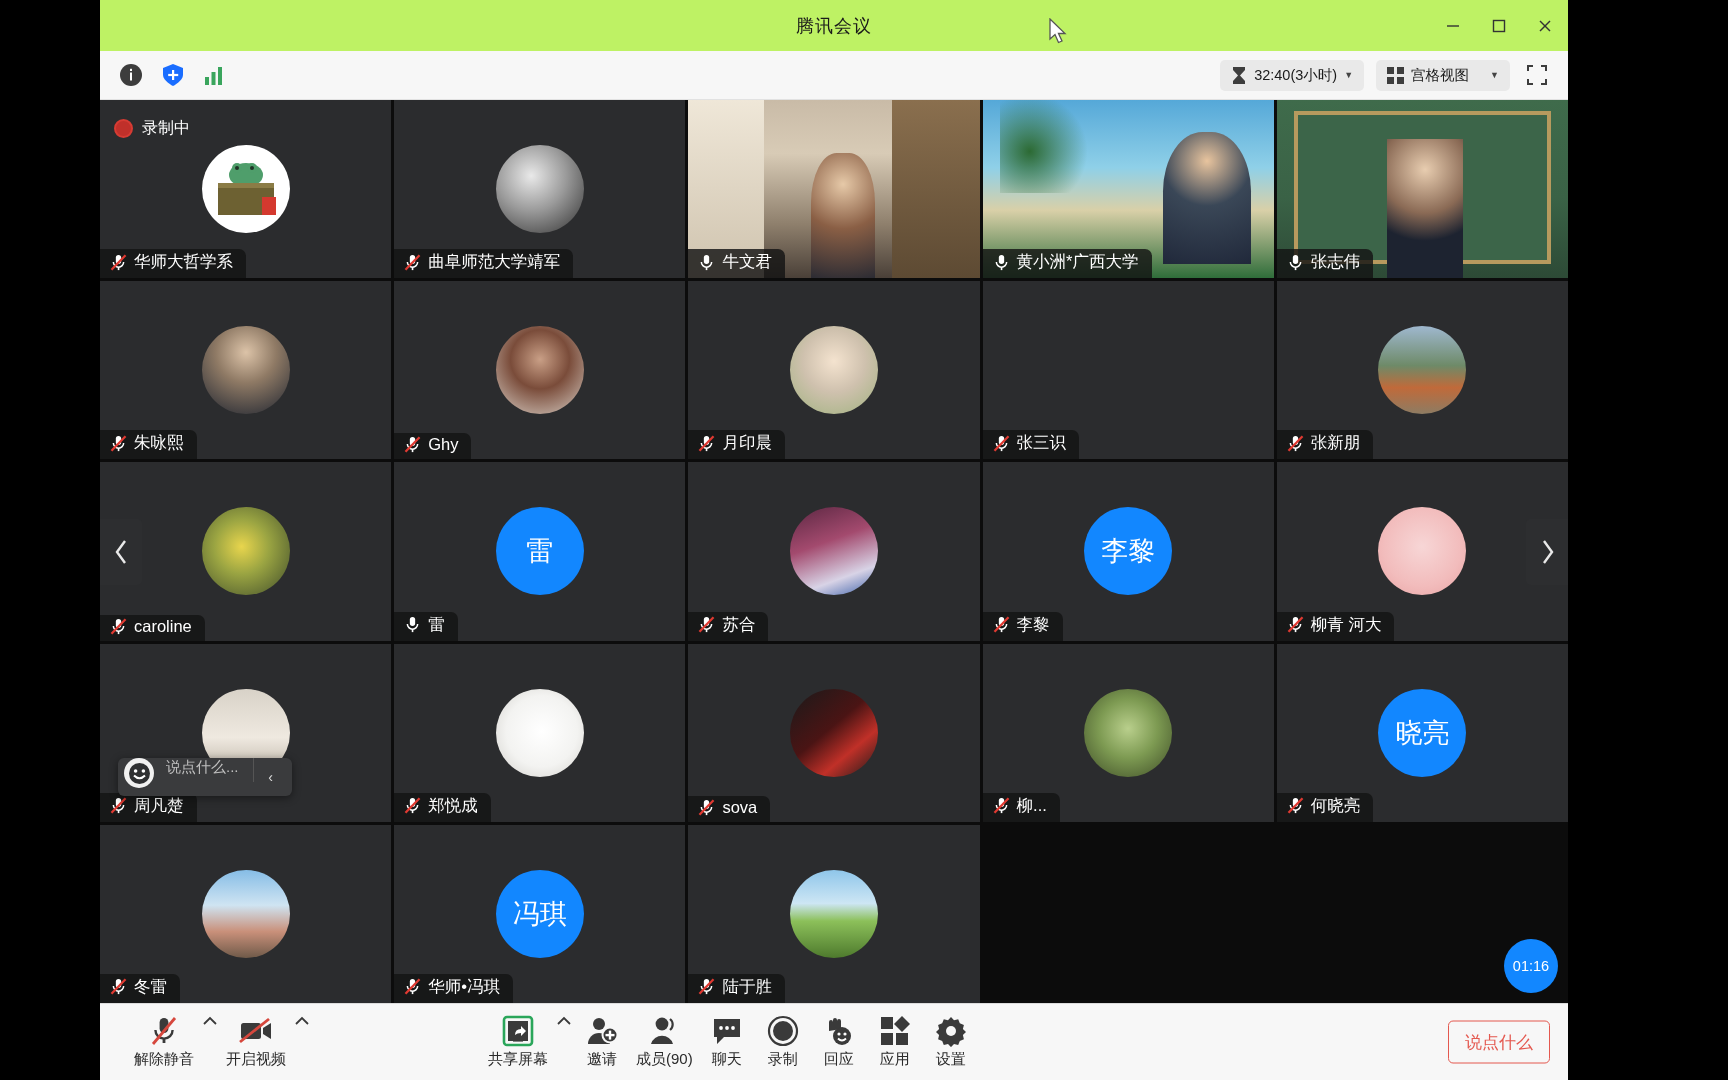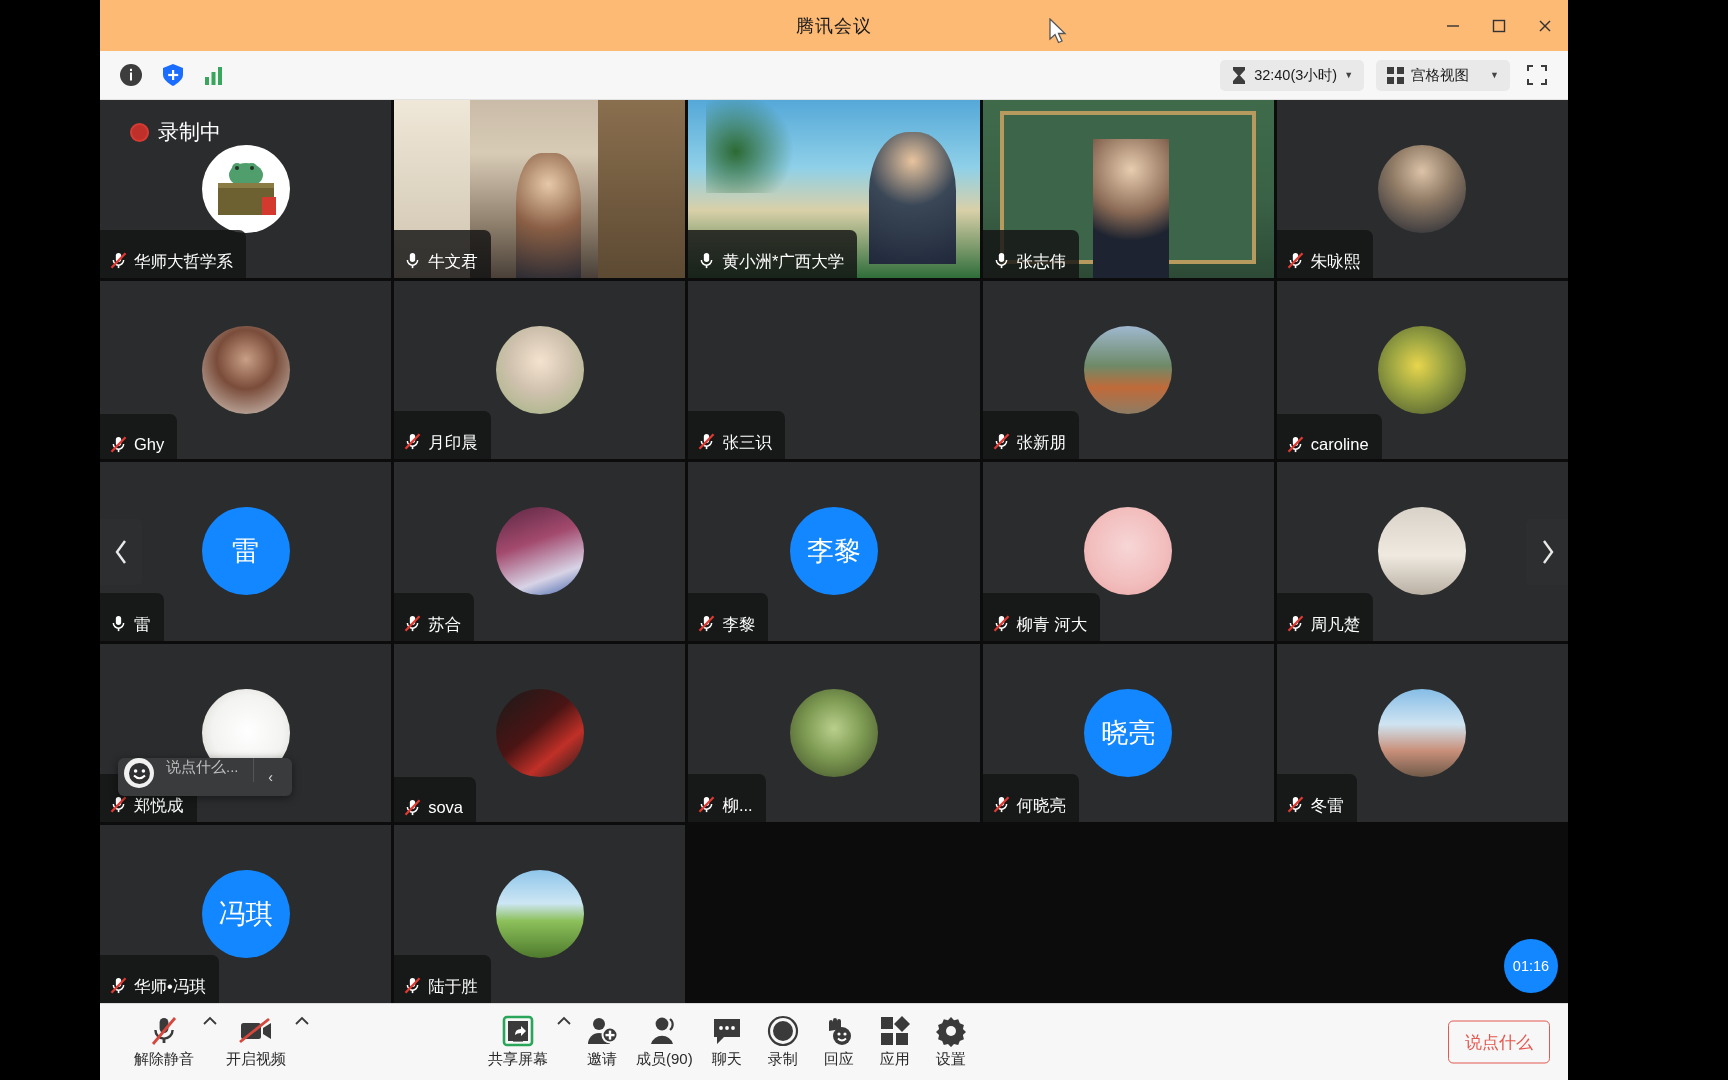--- a/index.html
+++ b/index.html
@@ -11,21 +11,21 @@
   }
   #app {
     position: absolute;
     left: 100px; top: 0;
     width: 1468px; height: 1080px;
     background: #1f2022;
     display: flex; flex-direction: column;
   }
   
   .titlebar {
-    height: 51px; background: #fdba74;
+    height: 51px; background: #bef264;
     display: flex; align-items: center; justify-content: center;
     position: relative; flex: 0 0 51px;
   }
   .titlebar .title {
     font-size: 18px; color: #1a1a1a; letter-spacing: 1px;
   }
   .winbtns {
     position: absolute; right: 0; top: 0; height: 51px;
     display: flex; align-items: center;
   }
@@ -74,39 +74,39 @@
   }
   .tile.active { outline: 2px solid #c6b26a; outline-offset: -2px; }
   .avatar {
     width: 88px; height: 88px; border-radius: 50%;
     overflow: hidden; display: flex; align-items: center; justify-content: center;
     font-size: 27px; color: #fff; font-weight: 400;
   }
   .avatar.blue { background: #1287ff; }
   .namebar {
     position: absolute; left: 0; bottom: 0;
-    display: flex; gap: 6px;
+    display: flex; align-items: center; gap: 6px;
     background: rgba(20,20,20,.82);
     border-radius: 0 7px 0 0;
-    padding: 21px 13px 5px 9px;
+    padding: 2px 13px 5px 9px;
     max-width: 96%;
   }
   .namebar .nm {
     color: #fff; font-size: 16.5px; white-space: nowrap;
   }
   .mic { width: 19px; height: 19px; flex: 0 0 19px; }
   .hostbadge {
     position: absolute; left: 0; bottom: 0; width: 35px; height: 33px;
     background: #f07c1f; display: flex; align-items: center; justify-content: center;
   }
   .namebar.with-host { left: 35px; border-radius: 0; }
   .rec-flag {
-    position: absolute; left: 30px; top: 18px;
+    position: absolute; left: 14px; top: 18px;
     display: flex; align-items: center; gap: 9px;
-    font-size: 21px; color: #fff;
+    font-size: 16px; color: #fff;
   }
   .rec-dot {
     width: 19px; height: 19px; border-radius: 50%;
     border: 2.5px solid #d63b33; background: #c0302a;
   }
   
   .nav-arrow {
     position: absolute; top: 50%; transform: translateY(-50%);
     width: 42px; height: 66px; background: rgba(46,47,49,.92);
     display: flex; align-items: center; justify-content: center;
@@ -260,20 +260,32 @@
               <svg class="mic" viewBox="0 0 20 20">
       <rect x="7.2" y="2" width="5.6" height="9.5" rx="2.8" fill="#fff"></rect>
       <path d="M4.6 9.5 a5.4 5.4 0 0 0 10.8 0" fill="none" stroke="#fff" stroke-width="1.6"></path>
       <rect x="9.2" y="14.6" width="1.7" height="3.4" fill="#fff"></rect>
       <line x1="2.6" y1="17.6" x2="17.4" y2="2.4" stroke="#e03a32" stroke-width="2.4"></line>
     </svg>
               <span class="nm">华师大哲学系</span>
             </div>
         </div>
         <div class="tile">
+          <div class="avatar" style="background:radial-gradient(circle at 40% 35%,#e9e9e9 0%,#9a9a9a 45%,#2e2e2e 100%);"></div>
+          <div class="namebar">
+              <svg class="mic" viewBox="0 0 20 20">
+      <rect x="7.2" y="2" width="5.6" height="9.5" rx="2.8" fill="#fff"></rect>
+      <path d="M4.6 9.5 a5.4 5.4 0 0 0 10.8 0" fill="none" stroke="#fff" stroke-width="1.6"></path>
+      <rect x="9.2" y="14.6" width="1.7" height="3.4" fill="#fff"></rect>
+      <line x1="2.6" y1="17.6" x2="17.4" y2="2.4" stroke="#e03a32" stroke-width="2.4"></line>
+    </svg>
+              <span class="nm">曲阜师范大学靖军</span>
+            </div>
+        </div>
+        <div class="tile">
           <div style="position:absolute;inset:0;background:linear-gradient(180deg,#c9bba7 0%,#d8cbb6 30%,#8e7f6c 70%,#4a4038 100%);"></div>
           <div style="position:absolute;left:0;top:0;bottom:0;width:26%;background:linear-gradient(180deg,#efe7d8,#cfc3ae)"></div>
                 <div style="position:absolute;right:0;top:0;bottom:0;width:30%;background:linear-gradient(180deg,#8a6f4e,#5d4a33)"></div>
                 <div style="position:absolute;left:42%;top:30%;width:22%;height:70%;background:radial-gradient(circle at 50% 25%,#e6c9a8 0%,#8a5f45 45%,#2b2b33 100%);border-radius:40% 40% 0 0"></div>
           <div class="namebar">
               <svg class="mic" viewBox="0 0 20 20">
     <rect x="7.2" y="2" width="5.6" height="9.5" rx="2.8" fill="#ffffff"></rect>
     <path d="M4.6 9.5 a5.4 5.4 0 0 0 10.8 0" fill="none" stroke="#ffffff" stroke-width="1.6"></path>
     <rect x="9.2" y="14.6" width="1.7" height="3.4" fill="#ffffff"></rect>
   </svg>

